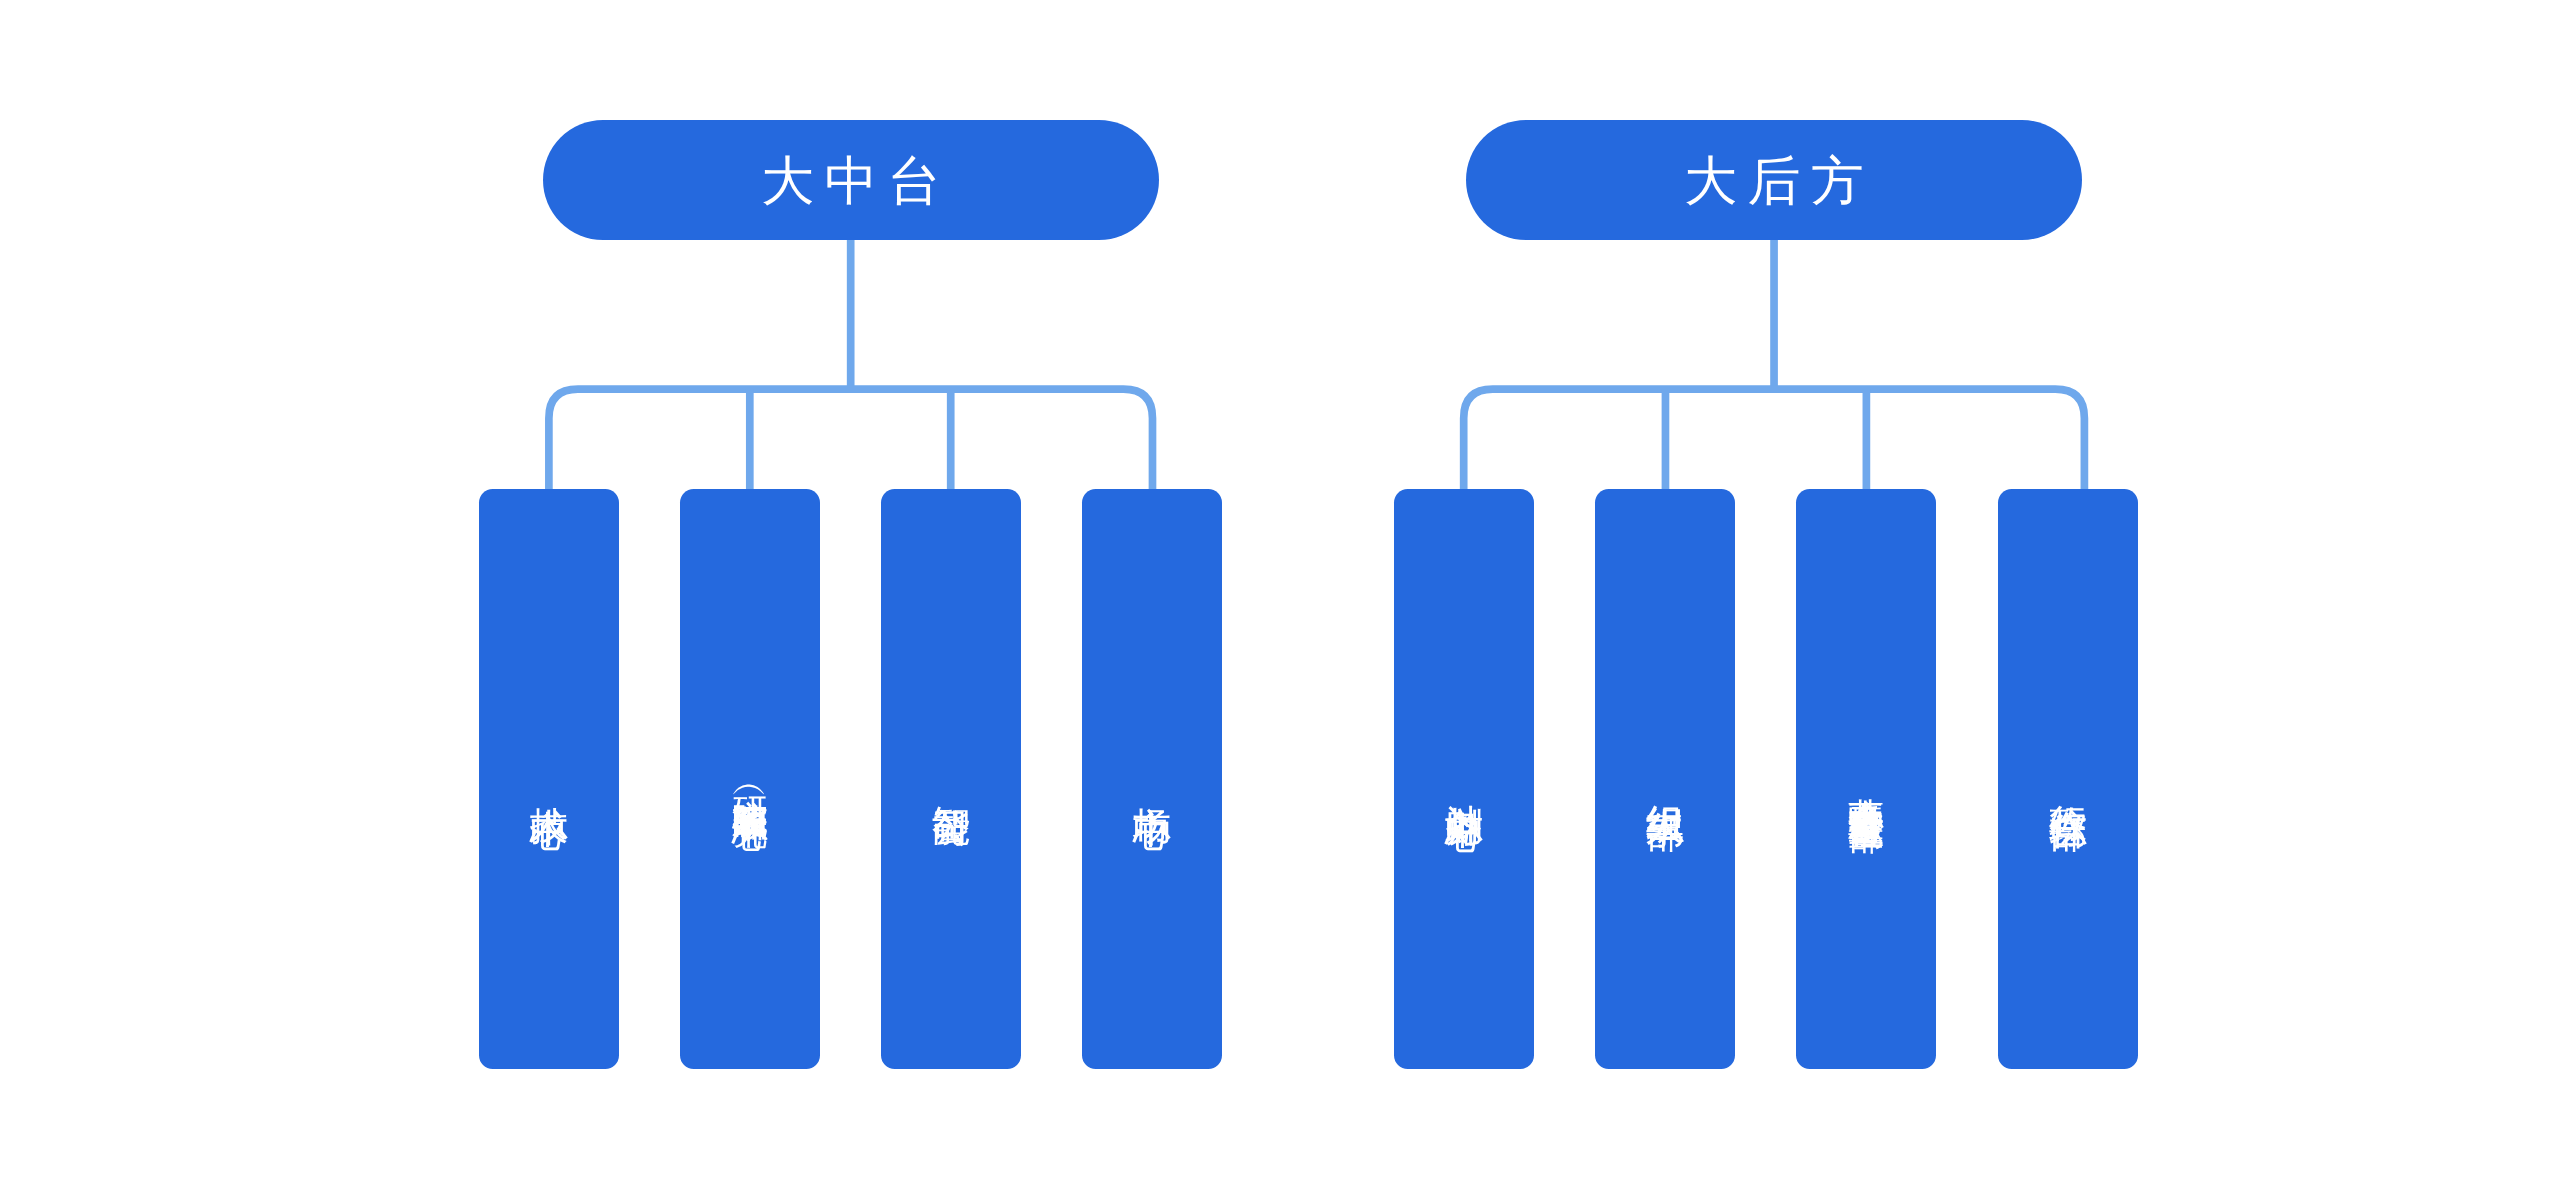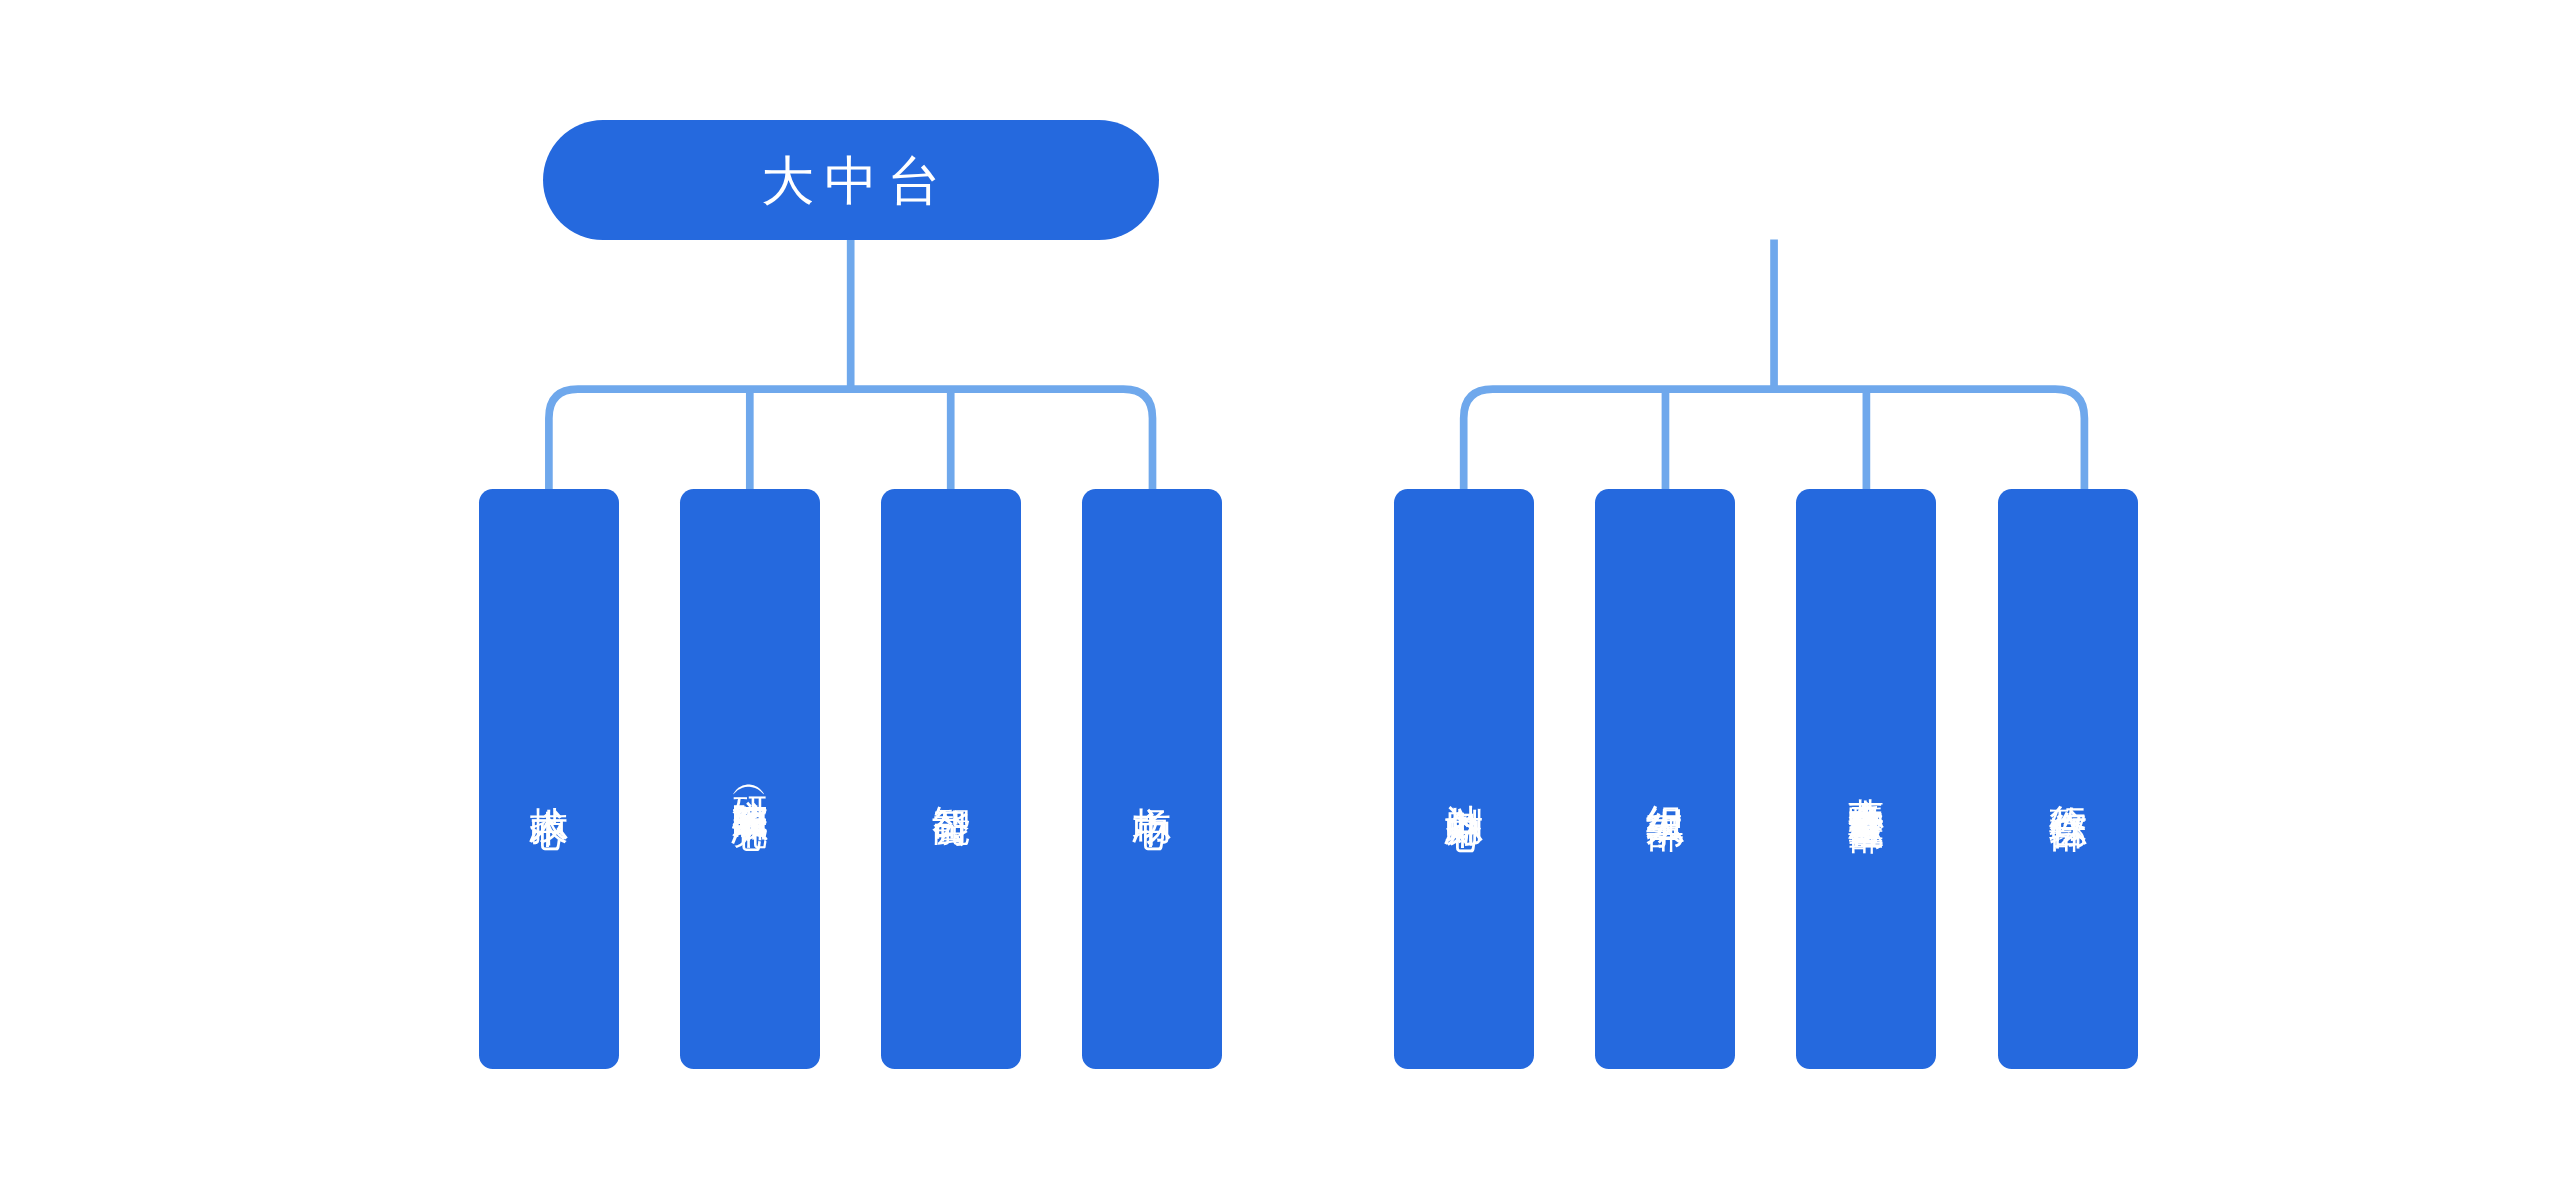--- a/index.html
+++ b/index.html
@@ -123,20 +123,23 @@
       <span class="unit-col">智能公司</span>
     </div>
   </div>
 
   <div class="unit-box" id="unit-0-3" style="left: 1082px; top: 489px; width: 140px; height: 580px; background: rgb(37, 105, 222);">
     <div class="unit-box-text">
       <span class="unit-col">市场中心</span>
     </div>
   </div>
 
+  <div class="group-pill" id="pill-1" style="left: 1466px; top: 120px; width: 616px; height: 120px; background: rgb(37, 105, 222); border-radius: 60px;">
+    <span class="group-pill-label">大后方</span>
+  </div>
 
   <div class="unit-box" id="unit-1-0" style="left: 1394px; top: 489px; width: 140px; height: 580px; background: rgb(37, 105, 222);">
     <div class="unit-box-text">
       <span class="unit-col">计划财务中心</span>
     </div>
   </div>
 
   <div class="unit-box" id="unit-1-1" style="left: 1595px; top: 489px; width: 140px; height: 580px; background: rgb(37, 105, 222);">
     <div class="unit-box-text">
       <span class="unit-col">组织人事部</span>

